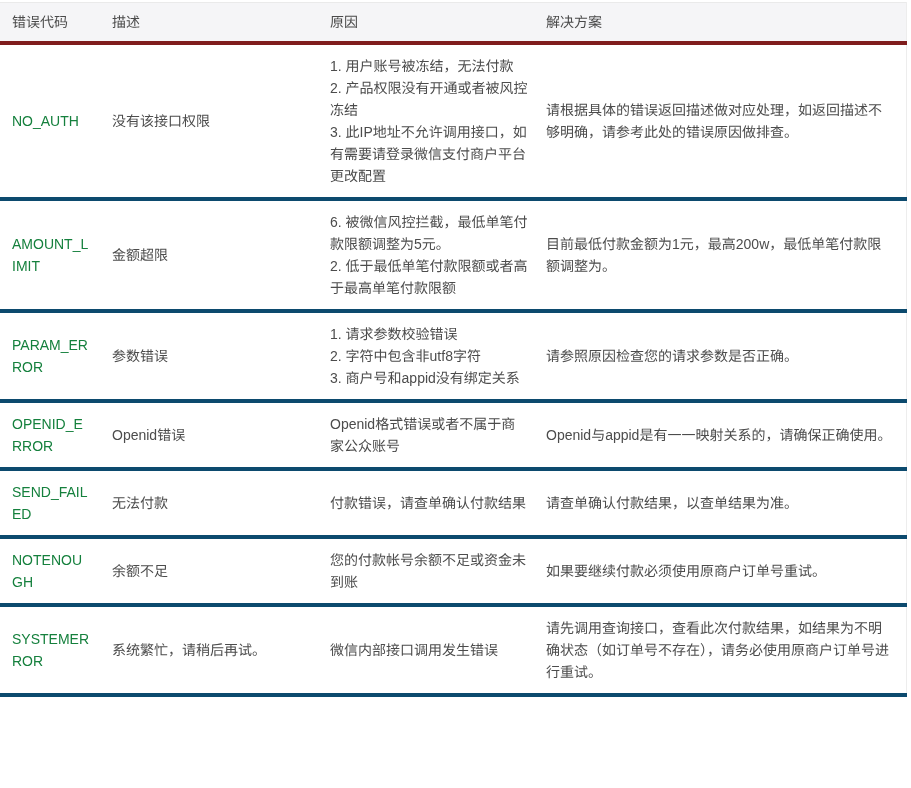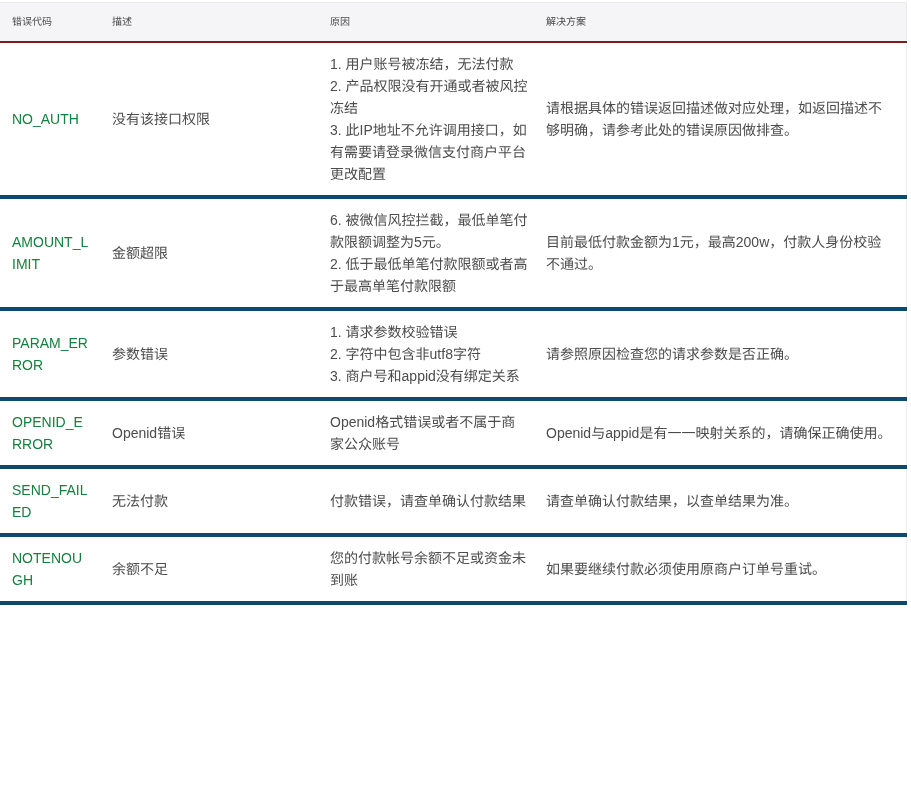--- a/index.html
+++ b/index.html
@@ -16,26 +16,26 @@
   table.error-table {
     width: 906px;
     border-collapse: collapse;
     table-layout: fixed;
     border-top: 1px solid #eaeaea;
     border-right: 1px solid #ededed;
   }
   thead th {
     background: #f5f5f7;
     color: #4a4a4a;
-    font-size: 10px;
+    font-size: 14px;
     font-weight: normal;
     text-align: left;
     padding: 11px 12px;
     line-height: 16px;
-    border-bottom: 2px solid #7f1d1d;
+    border-bottom: 4px solid #7f1d1d;
   }
   tbody td {
     font-size: 14px;
     color: #4c4c4c;
     line-height: 22px;
     padding: 10px 12px;
     vertical-align: middle;
     border-bottom: 4px solid #0c4a6e;
     word-wrap: break-word;
   }
@@ -88,21 +88,21 @@
       </tr>
       <tr>
         <td class="col-code">AMOUNT_LIMIT</td>
         <td class="col-desc">金额超限</td>
         <td class="col-reason">
           <div class="reason-list">
               <p>6. 被微信风控拦截，最低单笔付款限额调整为5元。</p>
               <p>2. 低于最低单笔付款限额或者高于最高单笔付款限额</p>
             </div>
         </td>
-        <td class="col-solution">目前最低付款金额为1元，最高200w，付款人身份校验不通过。</td>
+        <td class="col-solution">目前最低付款金额为1元，最高200w，最低单笔付款限额调整为。</td>
       </tr>
       <tr>
         <td class="col-code">PARAM_ERROR</td>
         <td class="col-desc">参数错误</td>
         <td class="col-reason">
           <div class="reason-list">
               <p>1. 请求参数校验错误</p>
               <p>2. 字符中包含非utf8字符</p>
               <p>3. 商户号和appid没有绑定关系</p>
             </div>
@@ -132,15 +132,25 @@
       <tr>
         <td class="col-code">NOTENOUGH</td>
         <td class="col-desc">余额不足</td>
         <td class="col-reason">
           <div class="reason-list">
               <p>您的付款帐号余额不足或资金未到账</p>
             </div>
         </td>
         <td class="col-solution">如果要继续付款必须使用原商户订单号重试。</td>
       </tr>
+      <tr>
+        <td class="col-code">SYSTEMERROR</td>
+        <td class="col-desc">系统繁忙，请稍后再试。</td>
+        <td class="col-reason">
+          <div class="reason-list">
+              <p>微信内部接口调用发生错误</p>
+            </div>
+        </td>
+        <td class="col-solution">请先调用查询接口，查看此次付款结果，如结果为不明确状态（如订单号不存在），请务必使用原商户订单号进行重试。</td>
+      </tr>
     </tbody>
   </table>
 </div>
 
 </body></html>

